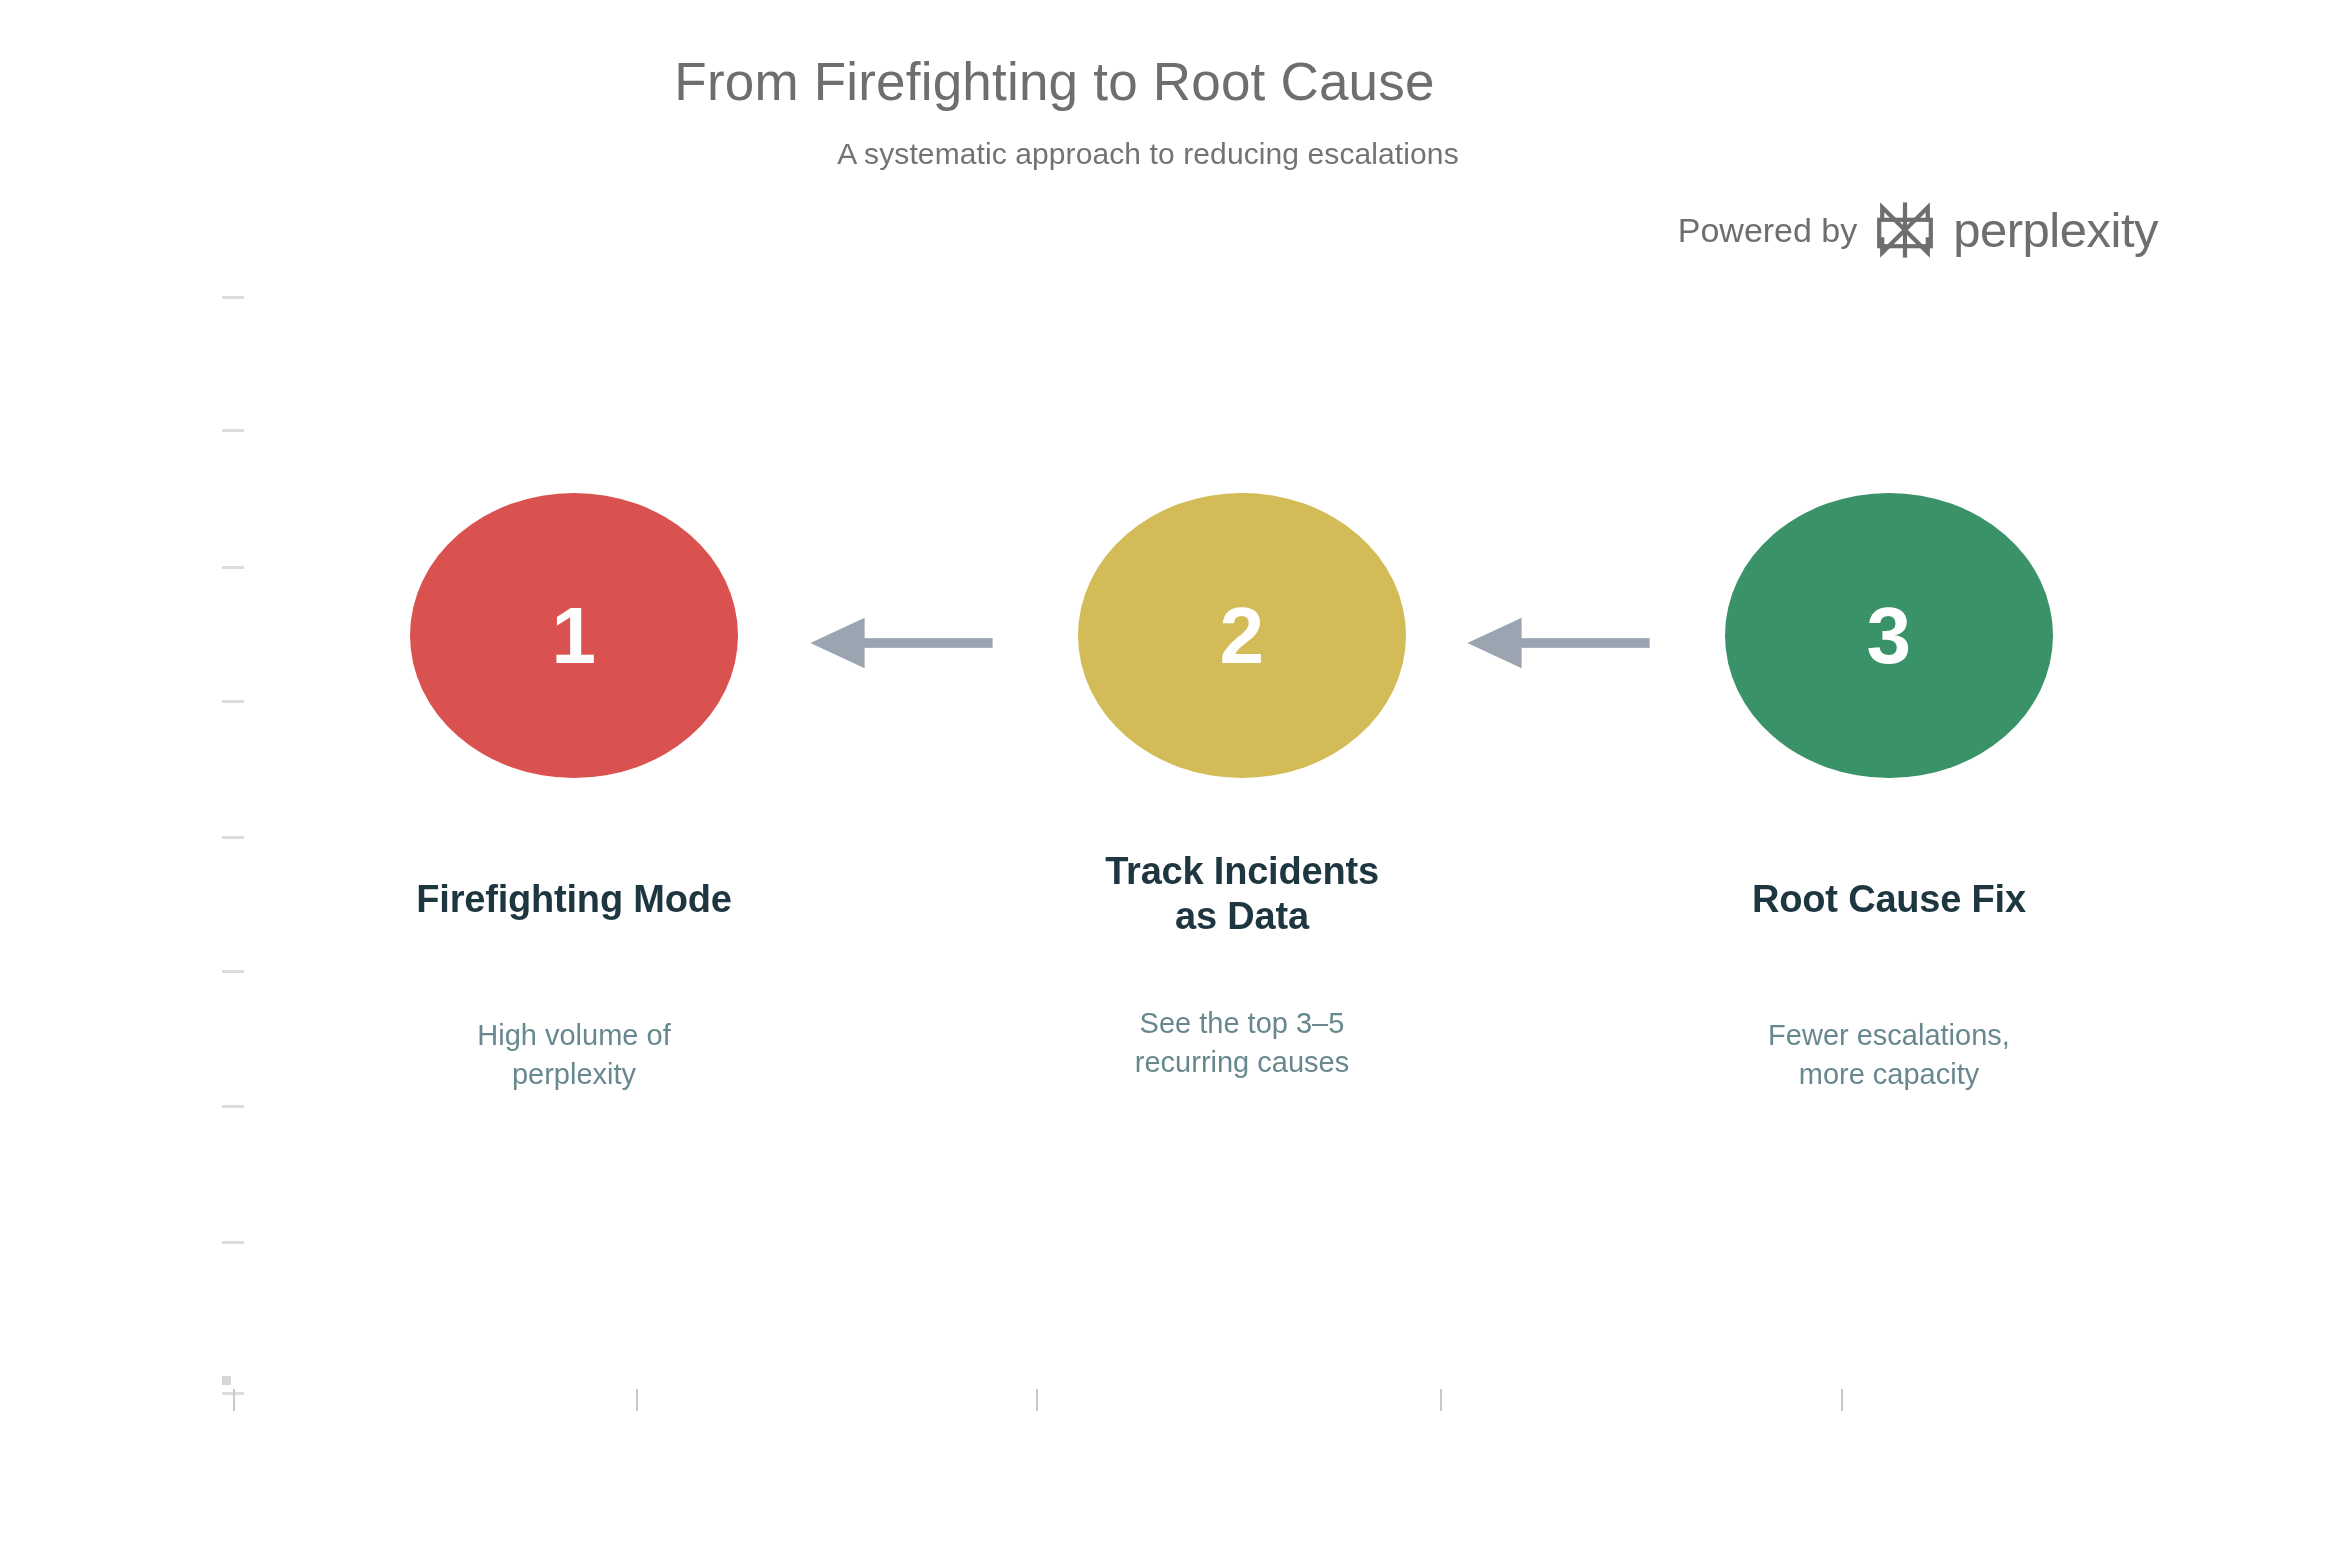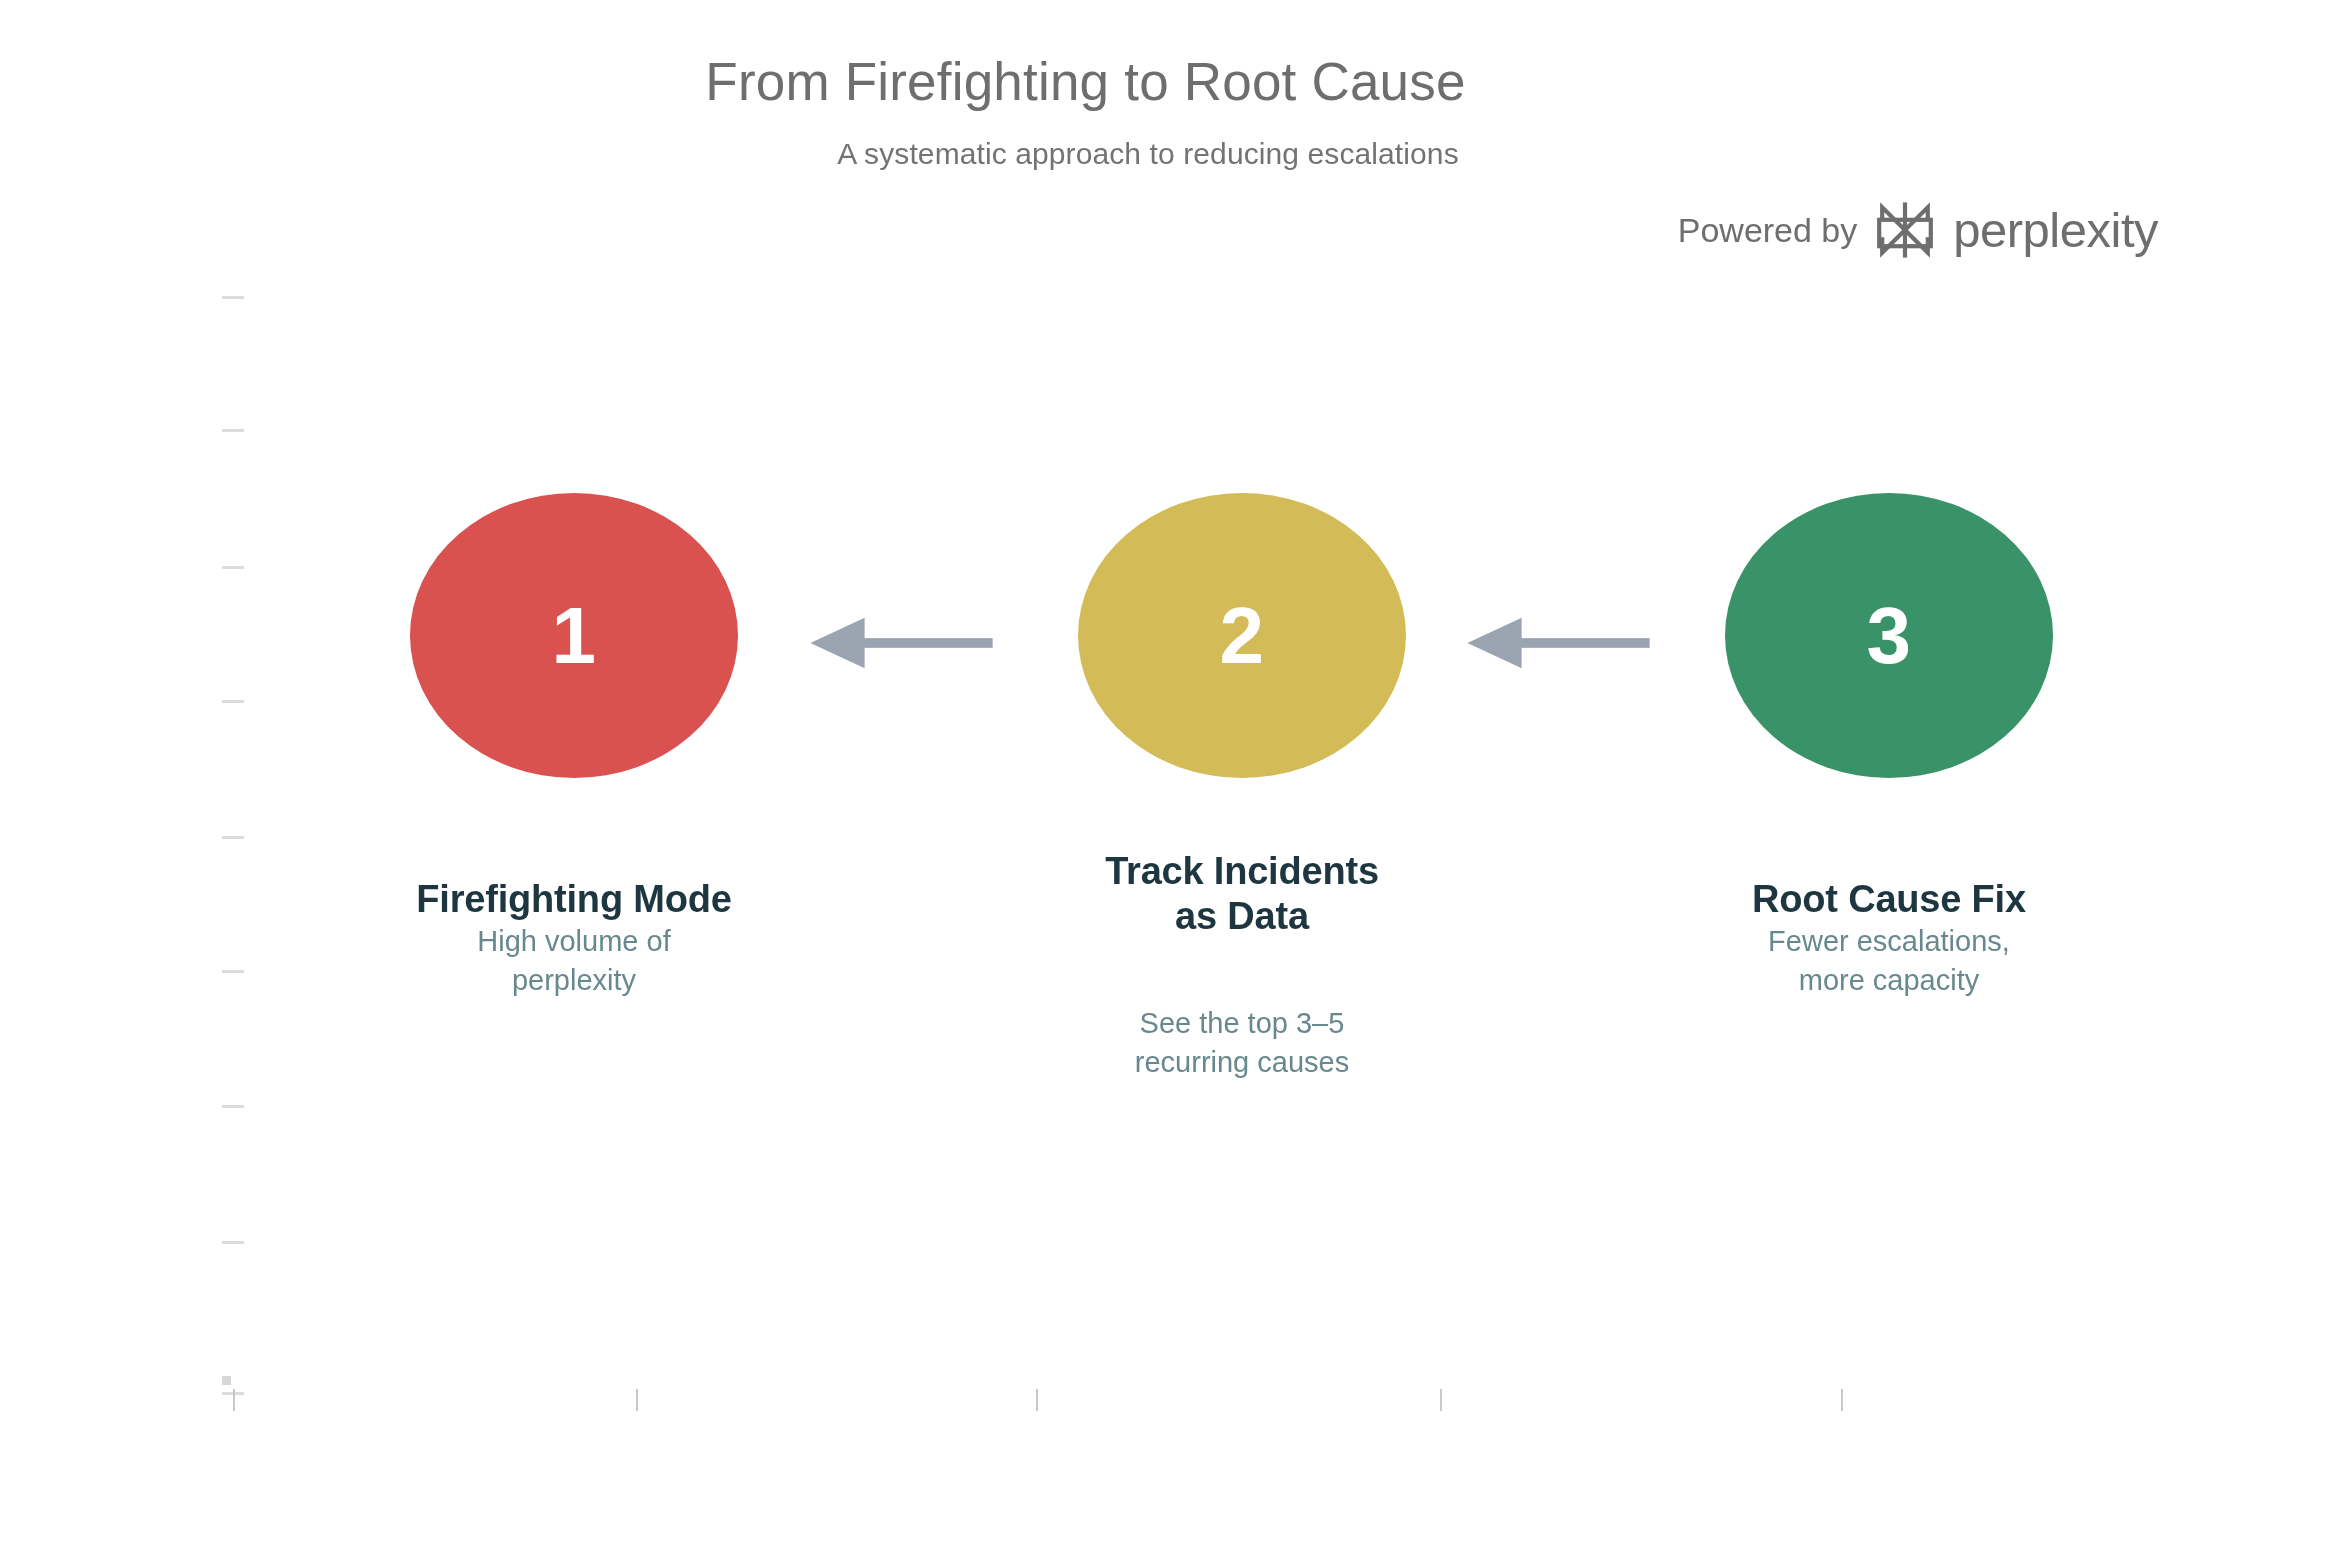--- a/index.html
+++ b/index.html
@@ -27,21 +27,20 @@
     position: absolute;
     top: 51px;
     left: 0;
     width: 2109px;
     text-align: center;
     font-size: 53px;
     font-weight: 400;
     color: #6e6e6e;
     letter-spacing: 0.2px;
     white-space: nowrap;
-    padding-left: 31px;
   }
   #chart-subtitle {
     position: absolute;
     top: 137px;
     left: 0;
     width: 2296px;
     text-align: center;
     font-size: 30px;
     font-weight: 400;
     color: #737373;
@@ -128,20 +127,21 @@
   }
   .stage-label {
     margin-top: 99px;
     font-size: 38px;
     font-weight: 700;
     color: #1d3640;
     line-height: 1.18;
     letter-spacing: -0.2px;
   }
   .stage-desc {
+    margin-top: 94px;
     font-size: 29px;
     font-weight: 400;
     color: #68888f;
     line-height: 1.36;
   }
   .stage-label.two-line { margin-top: 71px; }
   .stage-label.two-line + .stage-desc { margin-top: 65px; }
 
   
   .flow-arrow {

